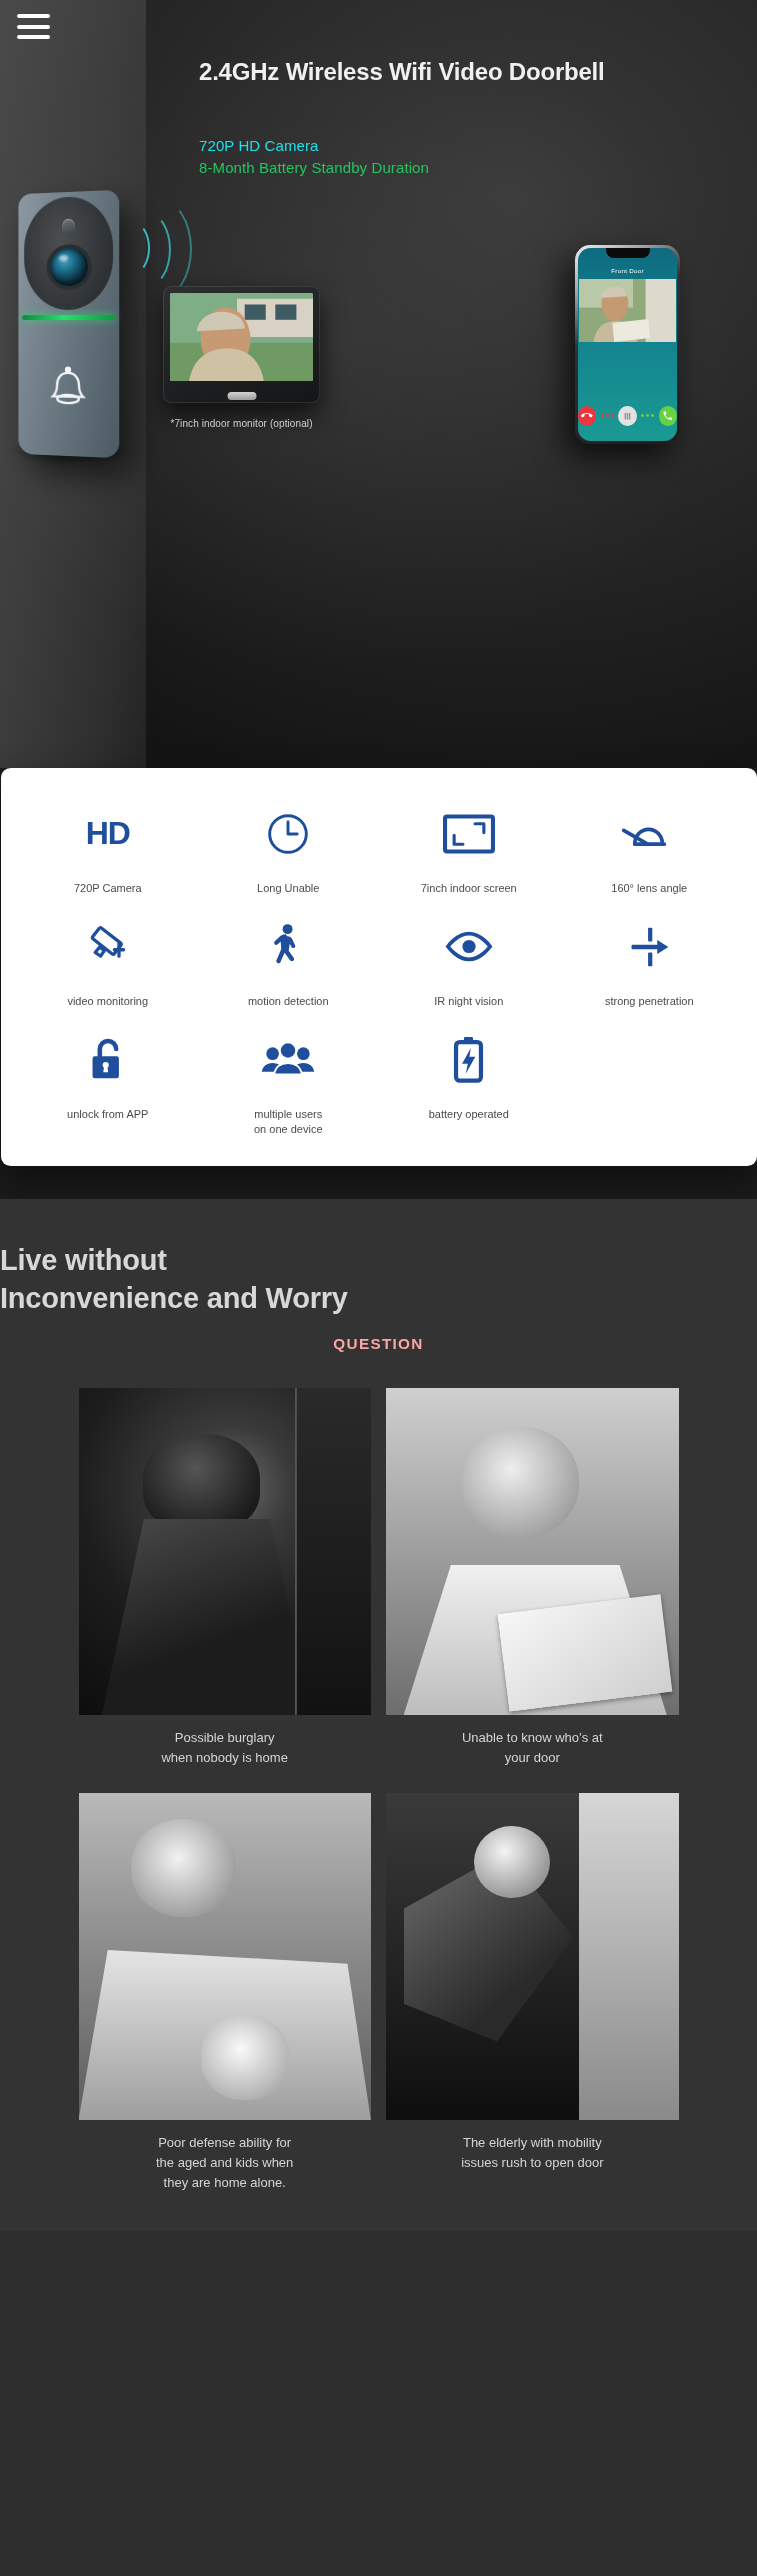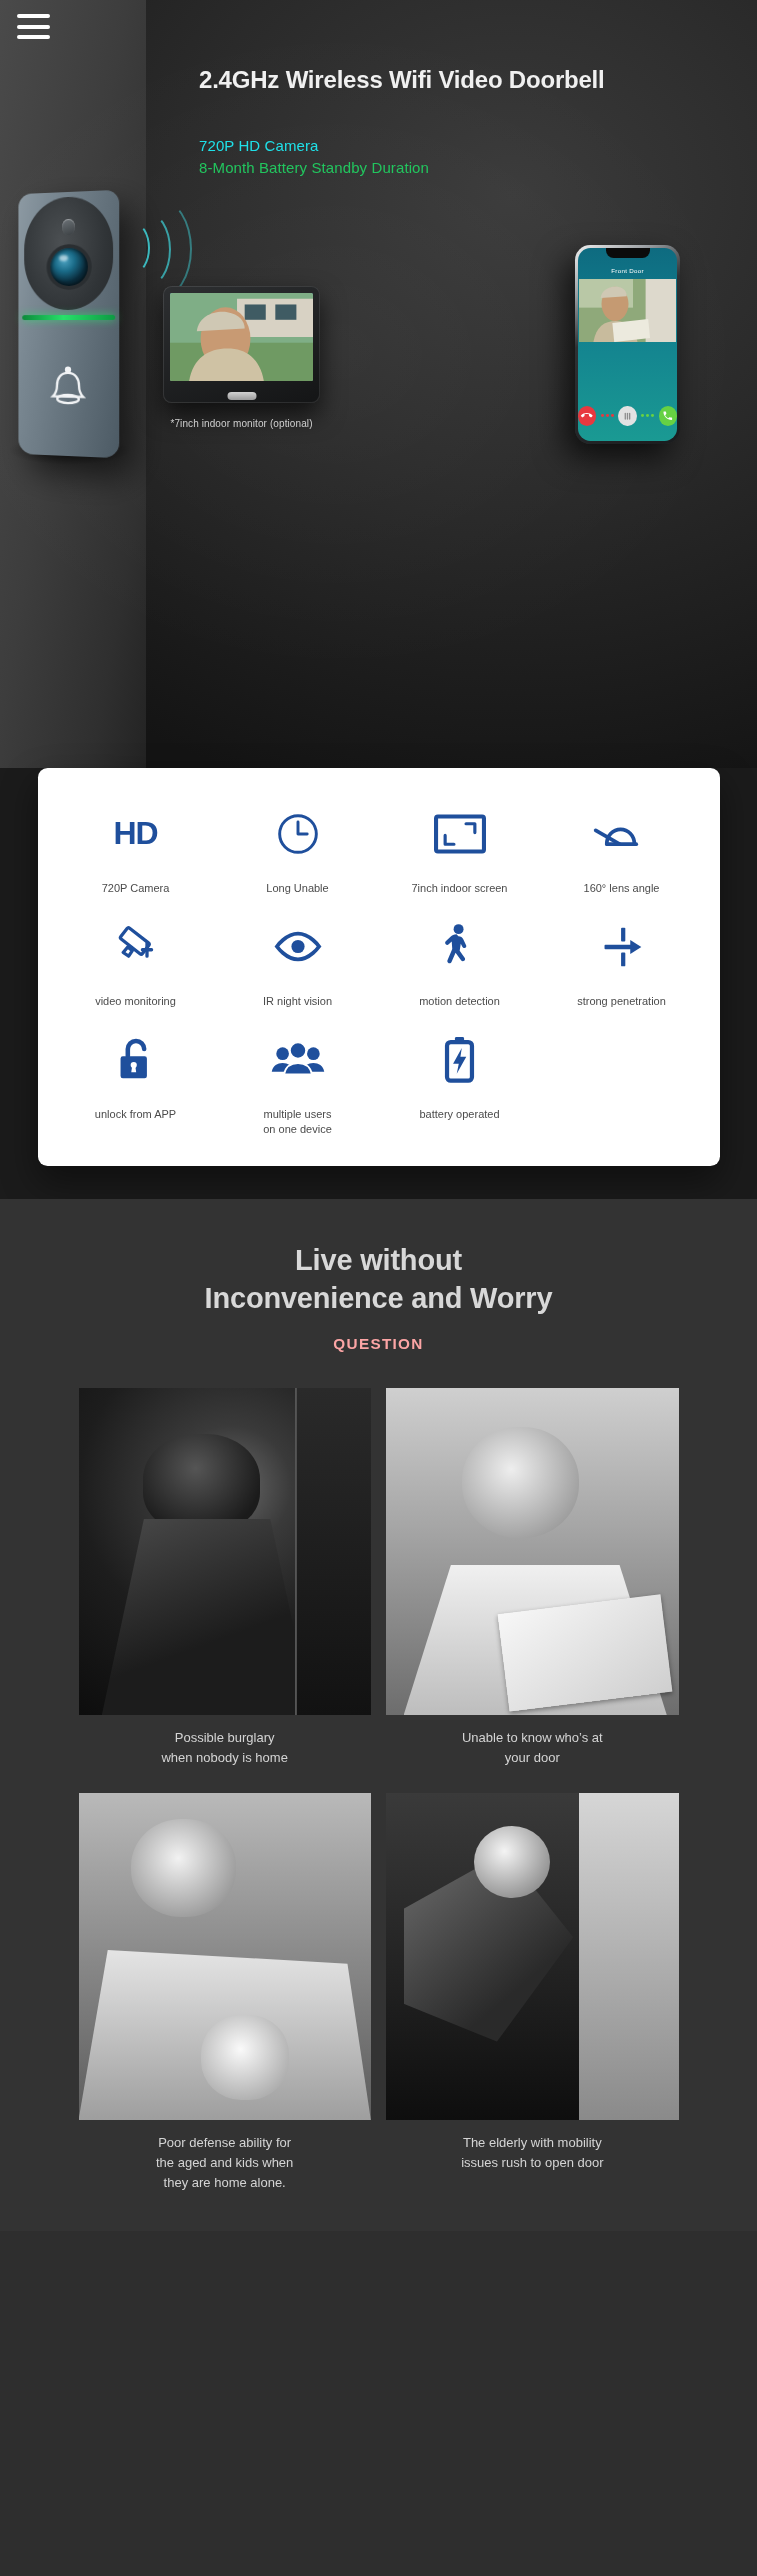--- a/index.html
+++ b/index.html
@@ -25,21 +25,21 @@
     position:absolute; left:0; top:0; width:757px; height:778px;
     background:radial-gradient(ellipse 90% 70% at 45% 45%, rgba(255,255,255,0.04) 0%, rgba(0,0,0,0) 60%);
     pointer-events:none;
   }
 
   .hamburger { position:absolute; left:17px; top:14.4px; width:33px; height:27px; cursor:pointer; }
   .hamburger span { display:block; height:3.8px; background:#fff; border-radius:1.9px; margin-bottom:6.7px; }
   .hamburger span:last-child { margin-bottom:0; }
 
   .hero-title {
-    position:absolute; left:199px; top:64px; width:412px;
+    position:absolute; left:199px; top:56px; width:412px;
     color:#f0f0f0; font-size:24px; font-weight:bold; line-height:1.32;
     letter-spacing:-0.2px;
   }
   .hero-sub1 { position:absolute; left:199px; top:137px; color:#1fe0e8; font-size:15px; font-weight:400; letter-spacing:0.1px;}
   .hero-sub2 { position:absolute; left:199px; top:159px; color:#22c55e; font-size:15px; font-weight:400; letter-spacing:0.1px;}
 
   
   .doorbell {
     position:absolute; left:17px; top:192px; width:102px; height:264px;
     background:linear-gradient(100deg,#8d9aa3 0%,#7b8993 22%,#64727c 60%,#4c5a64 100%);
@@ -128,38 +128,38 @@
   .pa-btn { width:20px; height:20px; border-radius:50%; display:flex; align-items:center; justify-content:center; }
   .pa-red { background:#e8383f; }
   .pa-grey{ background:#e2e2e2; }
   .pa-green{ background:#66d143; }
   .pa-dots{ display:flex; gap:1.9px; align-items:center;}
   .pa-dots i{ width:2.9px; height:2.9px; border-radius:50%; display:block;}
 
   
   .feature-wrap { position:relative; width:757px; background:#1b1b1b; padding:0 0 33px 0; }
   .feature-card {
-    position:relative; margin:-9.6px auto 0 auto; width:682px; background:#fff;
+    position:relative; margin:-9.6px auto 0 auto; width:756px; background:#fff;
     border-radius:9.6px; padding:36px 17px 29px 17px;
     box-shadow:0 15.3px 36px rgba(0,0,0,.45);
   }
   .feature-grid { display:grid; grid-template-columns:repeat(4,1fr); row-gap:21px; }
   .fcell { display:flex; flex-direction:column; align-items:center; }
   .ficon { height:59px; display:flex; align-items:center; justify-content:center; }
   .ficon svg { display:block; }
   .hd-text { font-size:32px; font-weight:bold; color:#1f4f9c; letter-spacing:-1px; }
   .flabel {
     margin-top:18px; font-size:11px; color:#4b4b4b; text-align:center;
     line-height:1.35; white-space:pre-line;
   }
 
   
   .qsection { position:relative; width:757px; background:#333333; padding:42px 0 38px 0; }
   .q-title {
-    text-align:center; color:#d8d8d8; font-size:29px; font-weight:bold;
+    text-align:left; color:#d8d8d8; font-size:29px; font-weight:bold;
     line-height:1.33; letter-spacing:-0.2px; white-space:pre-line;
   }
   .q-kicker { text-align:center; color:#fca5a5; font-size:15.3px; font-weight:bold; letter-spacing:1.3px; margin-top:17px; }
 
   .q-grid { width:600px; margin:35px auto 0 auto; display:grid; grid-template-columns:1fr 1fr; column-gap:15.3px; row-gap:5.8px; }
   .qcell { display:flex; flex-direction:column; align-items:center; }
   .qphoto { width:100%; height:327px; overflow:hidden; position:relative; filter:grayscale(100%); background:#1a1a1a; }
   .qcap { margin-top:13.4px; color:#d4d4d4; font-size:13px; line-height:1.52; text-align:center; white-space:pre-line; min-height:59px; }
 
   
@@ -338,36 +338,36 @@
             <rect x="10" y="10" width="30" height="15" rx="2" transform="rotate(38 25 17)"></rect>
             <path d="M12 30l5-6 5 4-4 6z"></path>
             <path d="M38 20v14M33 27h10" stroke-linecap="round"></path>
           </svg>
         </div>
         <div class="flabel">video monitoring</div>
       </div>
 
       <div class="fcell">
         <div class="ficon">
+          <svg width="33" height="48" viewBox="0 0 36 52" fill="#1f4f9c">
+            <circle cx="17" cy="6.5" r="5.4"></circle>
+            <path d="M16.8 14.2c2.6 0 4.3 1.3 5.3 3.4l3.1 6.4c.7 1.4-.2 2.9-1.7 3-1 .1-1.9-.5-2.4-1.4l-1.7-3.2-1.2 7.6 5.4 7.6c.8 1.1.6 2.6-.5 3.4-1.1.8-2.6.6-3.4-.5l-6-8.3-4.4 10.1c-.5 1.2-1.9 1.8-3.1 1.3-1.2-.5-1.8-1.9-1.3-3.1l5.2-12.4-.6-8.1-3.3 3.1c-.9.8-2.3.8-3.2-.1-.9-.9-.9-2.3 0-3.2l5.2-4.9c1.8-1.7 3.5-2.7 6.6-2.7z"></path>
+          </svg>
+        </div>
+        <div class="flabel">motion detection</div>
+      </div>
+
+      <div class="fcell">
+        <div class="ficon">
           <svg width="54" height="33" viewBox="0 0 58 36">
             <path d="M29 4C16 4 6 18 6 18s10 14 23 14 23-14 23-14S42 4 29 4z" fill="none" stroke="#1f4f9c" stroke-width="4.2"></path>
             <circle cx="29" cy="18" r="7.2" fill="#1f4f9c"></circle>
           </svg>
         </div>
         <div class="flabel">IR night vision</div>
-      </div>
-
-      <div class="fcell">
-        <div class="ficon">
-          <svg width="33" height="48" viewBox="0 0 36 52" fill="#1f4f9c">
-            <circle cx="17" cy="6.5" r="5.4"></circle>
-            <path d="M16.8 14.2c2.6 0 4.3 1.3 5.3 3.4l3.1 6.4c.7 1.4-.2 2.9-1.7 3-1 .1-1.9-.5-2.4-1.4l-1.7-3.2-1.2 7.6 5.4 7.6c.8 1.1.6 2.6-.5 3.4-1.1.8-2.6.6-3.4-.5l-6-8.3-4.4 10.1c-.5 1.2-1.9 1.8-3.1 1.3-1.2-.5-1.8-1.9-1.3-3.1l5.2-12.4-.6-8.1-3.3 3.1c-.9.8-2.3.8-3.2-.1-.9-.9-.9-2.3 0-3.2l5.2-4.9c1.8-1.7 3.5-2.7 6.6-2.7z"></path>
-          </svg>
-        </div>
-        <div class="flabel">motion detection</div>
       </div>
 
       <div class="fcell">
         <div class="ficon">
           <svg width="46" height="46" viewBox="0 0 50 50" fill="#1f4f9c">
             <rect x="24" y="4" width="4.6" height="15" rx="1"></rect>
             <rect x="24" y="31" width="4.6" height="15" rx="1"></rect>
             <rect x="6" y="22.6" width="32" height="4.8" rx="1"></rect>
             <path d="M34 17.5L46 25l-12 7.5z"></path>
           </svg>

